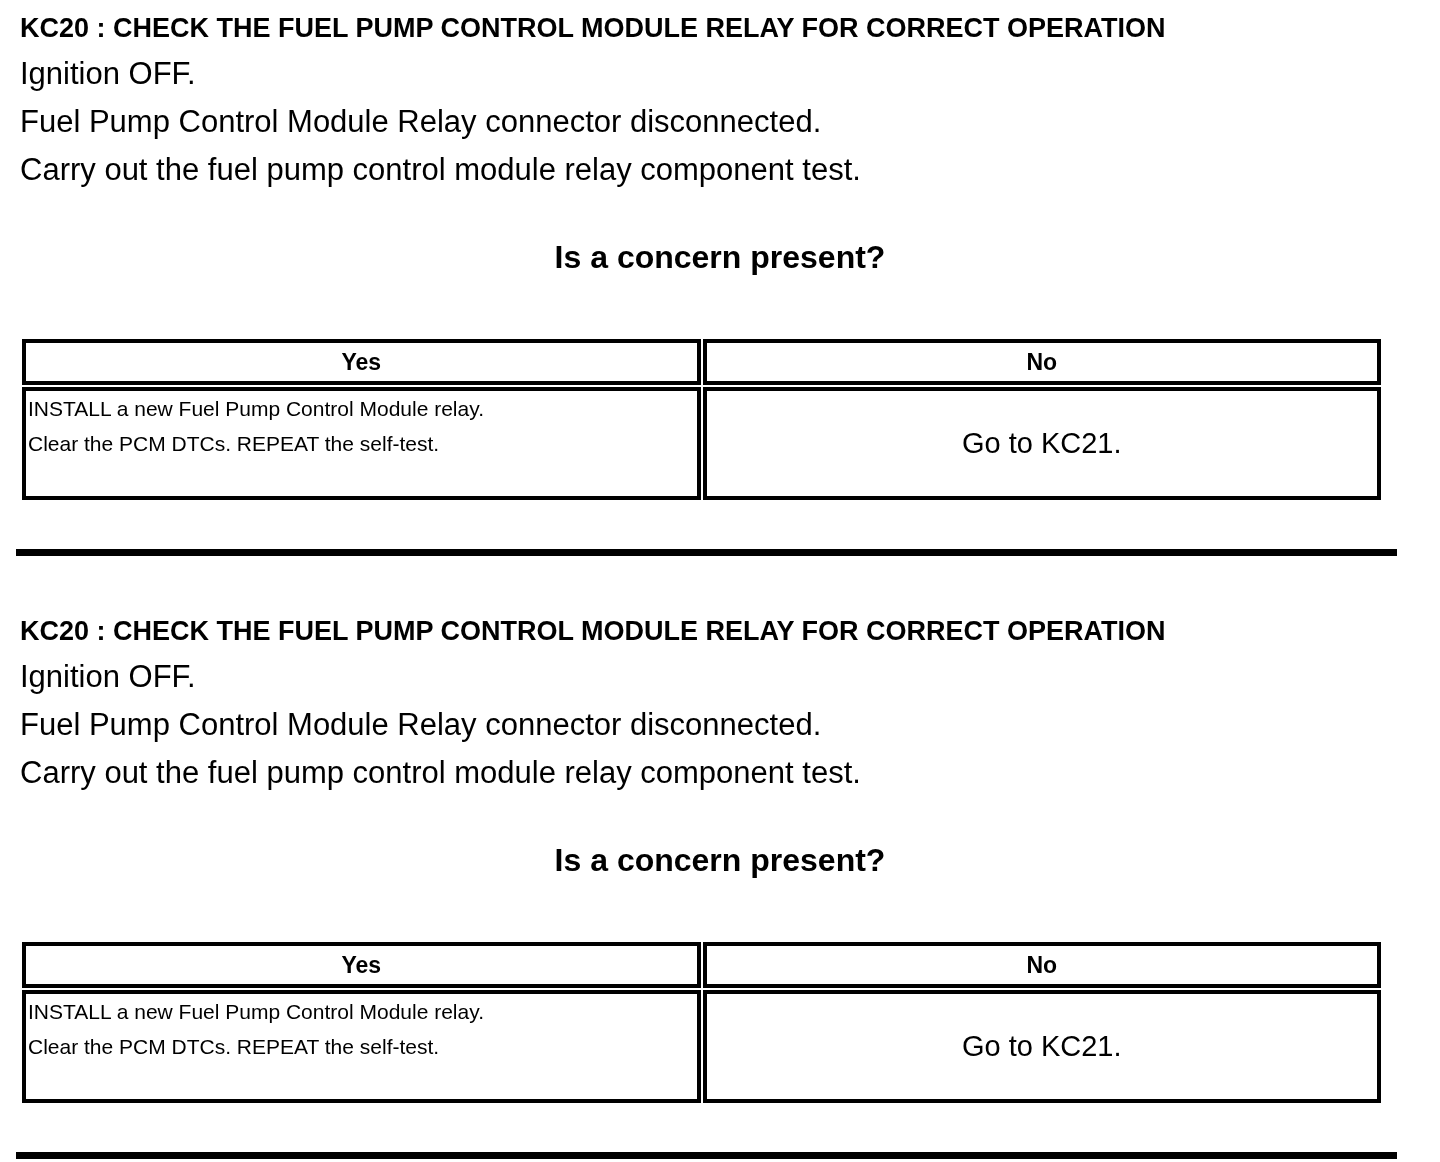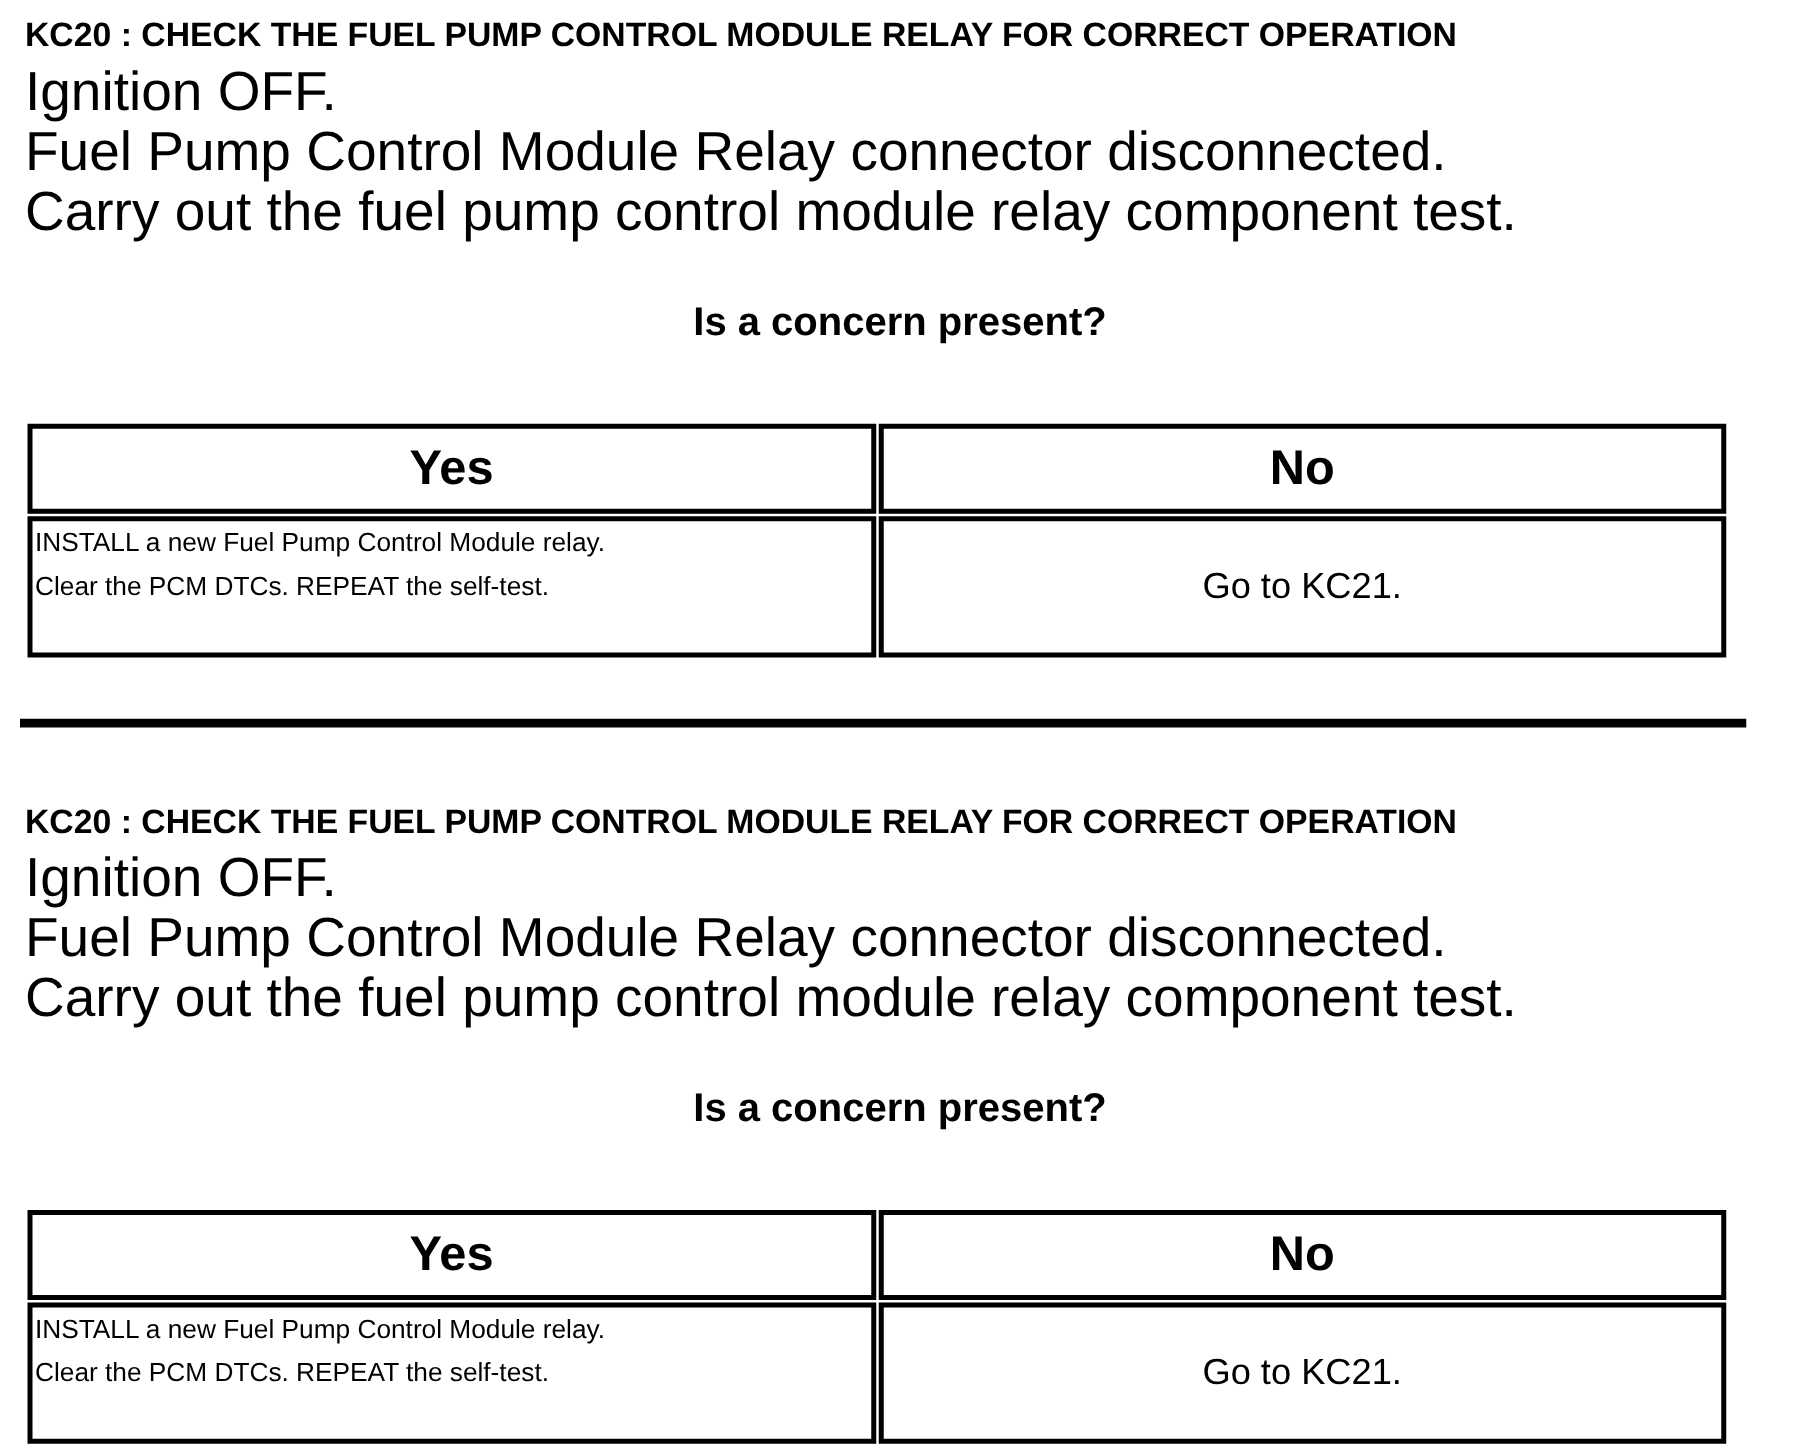--- a/index.html
+++ b/index.html
@@ -22,21 +22,21 @@
     margin: 0;
     padding-top: 13px;
     font-size: 27px;
     line-height: 30px;
     font-weight: bold;
     white-space: nowrap;
   }
   section.procedure.second h2.section-heading { padding-top: 60px; }
   p.step {
     margin: 14px 0 0 0;
-    font-size: 44px;
+    font-size: 31px;
     line-height: 34px;
   }
   p.question {
     margin: 53px 0 0 0;
     font-size: 32px;
     line-height: 34px;
     font-weight: bold;
     text-align: center;
   }
   table.decision-table {
@@ -47,22 +47,22 @@
     border-spacing: 2px;
   }
   table.decision-table th,
   table.decision-table td {
     border: 4px solid #000000;
     box-sizing: border-box;
   }
   table.decision-table th {
     width: 50%;
     height: 38px;
-    padding: 16px;
-    font-size: 39px;
+    padding: 3px;
+    font-size: 23px;
     line-height: 32px;
     font-weight: bold;
     text-align: center;
     vertical-align: middle;
   }
   td.yes-cell {
     padding: 0 2px;
     font-size: 21px;
     line-height: 35px;
     text-align: left;

